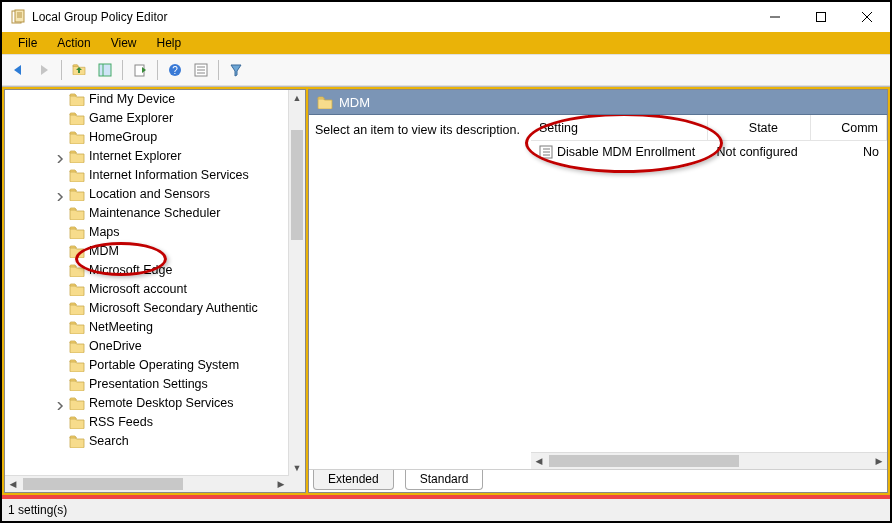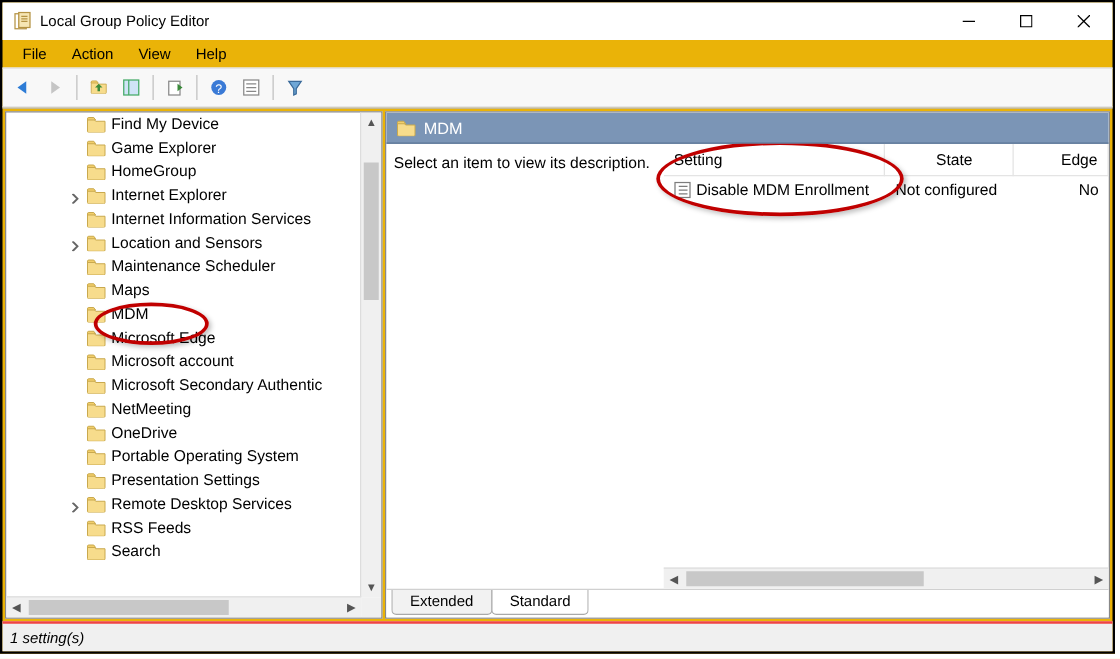--- a/index.html
+++ b/index.html
@@ -299,20 +299,21 @@
     background: #c8c8c8;
   }
   
   .tabs {
     height: 22px;
     display: flex;
     align-items: flex-start;
     padding-left: 4px;
     background: #fff;
     border-top: 1px solid #d0d0d0;
+    gap: 12px;
   }
   .tab {
     padding: 2px 14px 3px;
     font-size: 12px;
     border: 1px solid #a9a9a9;
     border-top: none;
     background: #fff;
     border-bottom-left-radius: 4px;
     border-bottom-right-radius: 4px;
     margin-right: -1px;
@@ -321,27 +322,26 @@
   .tab.active {
     background: #fff;
     z-index: 2;
   }
   .tab.inactive {
     background: #f2f2f2;
   }
   
   .statusbar {
     height: 22px;
-    border-top: 2px solid #ef4444;
+    border-top: 4px solid #ef4444;
     background: #f0f0f0;
     display: flex;
     align-items: center;
     padding-left: 6px;
     font-size: 12px;
-    font-style: italic;
   }
   
   .annot {
     position: absolute;
     border: 3px solid #c00000;
     border-radius: 50%;
     pointer-events: none;
     box-shadow: 2px 2px 4px rgba(0,0,0,0.25);
   }
 </style>
@@ -616,21 +616,21 @@
           </svg>
         <span>MDM</span>
       </div>
       <div class="detail-body">
         <div class="desc-col">Select an item to view its description.</div>
 
         <div class="list-area">
           <div class="list-header">
             <div class="col col-setting">Setting</div>
             <div class="col col-state" style="justify-content:center">State</div>
-            <div class="col col-comment">Edge</div>
+            <div class="col col-comment">Comm</div>
           </div>
           <div id="list-rows">
               <div class="list-row">
                 <div class="cell col-setting">
                   <svg class="setting-icon">
                     <use href="#setting-item"></use>
                   </svg>
                   <span>Disable MDM Enrollment</span>
                 </div>
                 <div class="cell col-state">Not configured</div>

